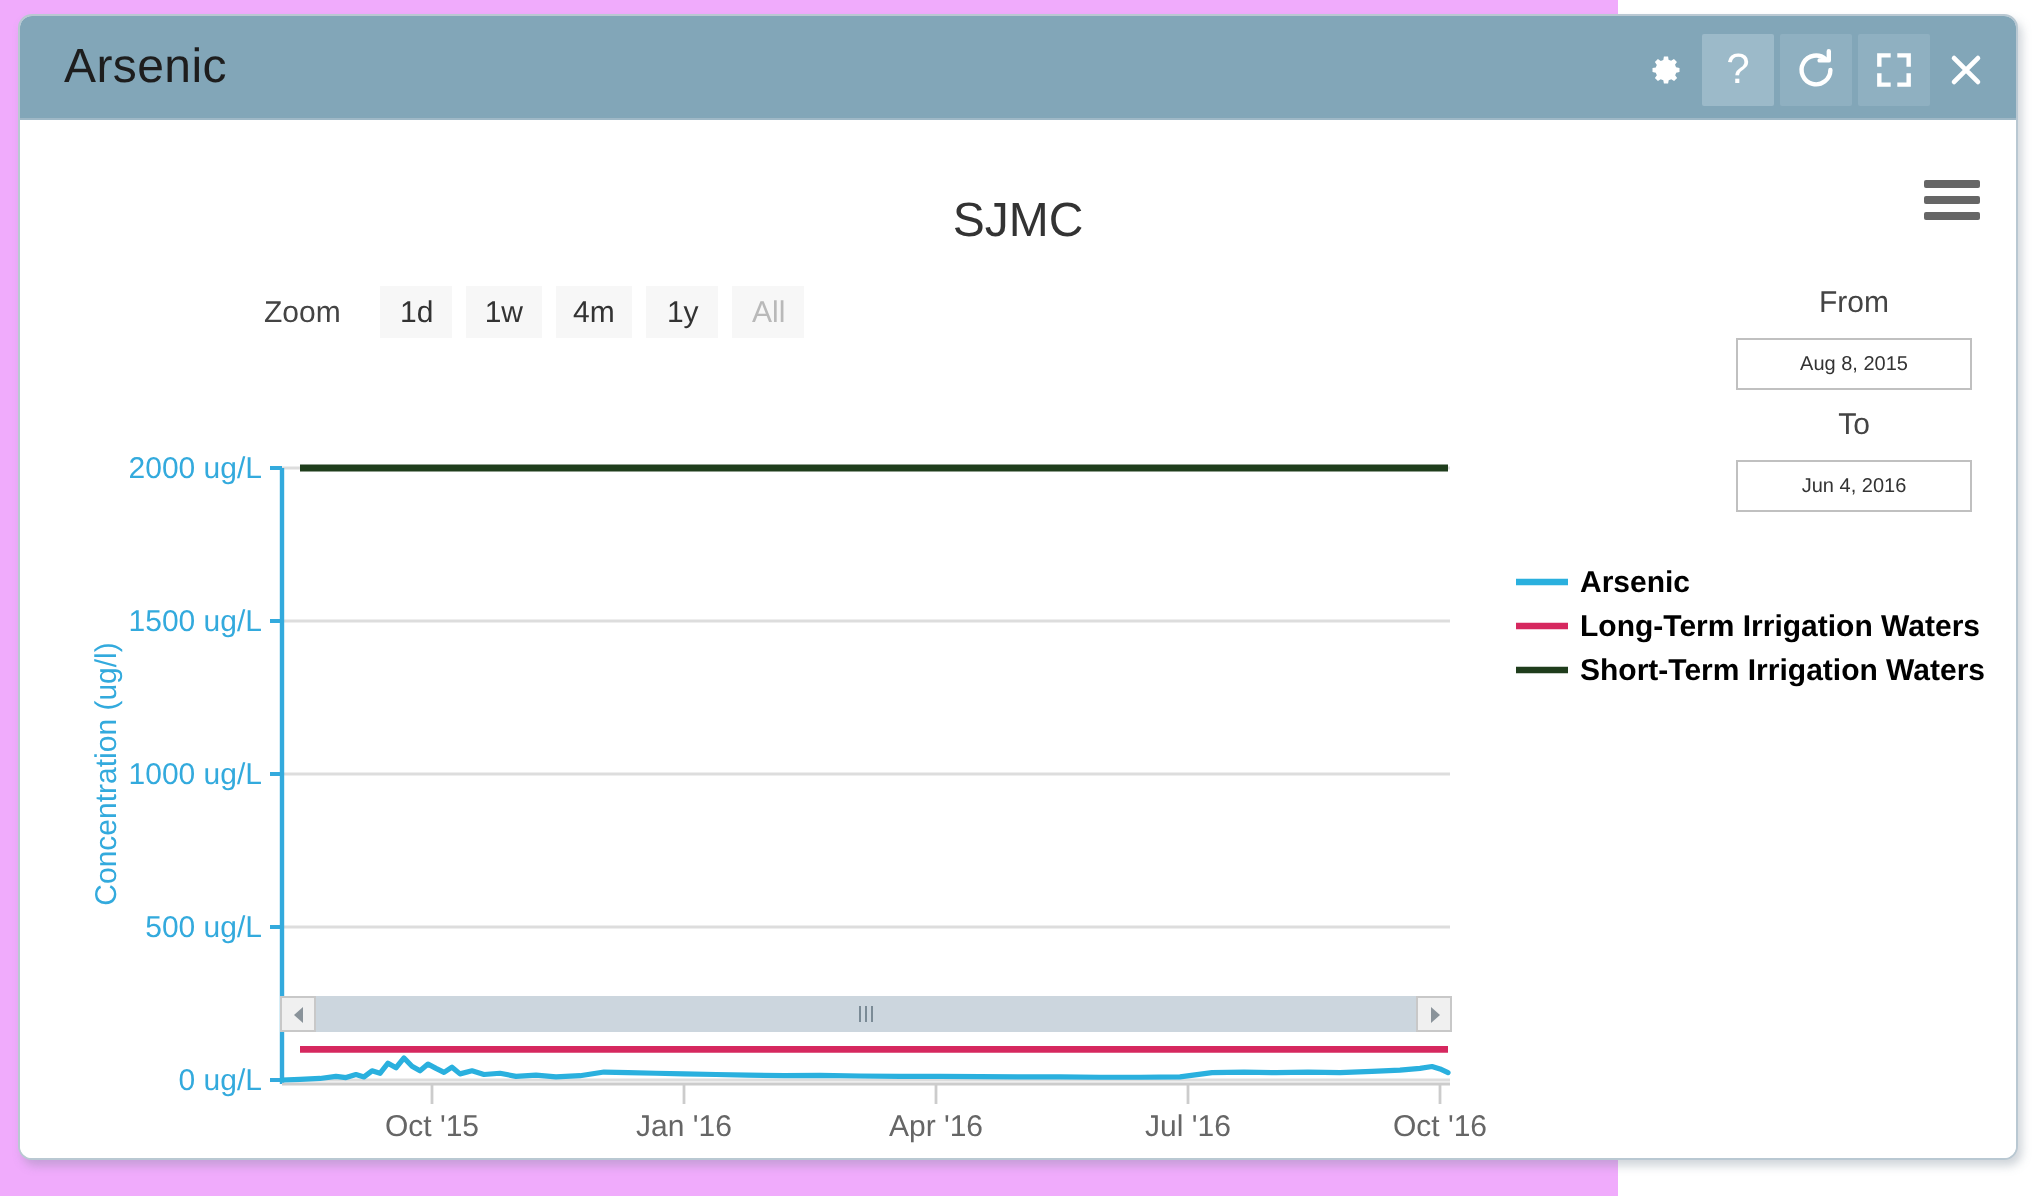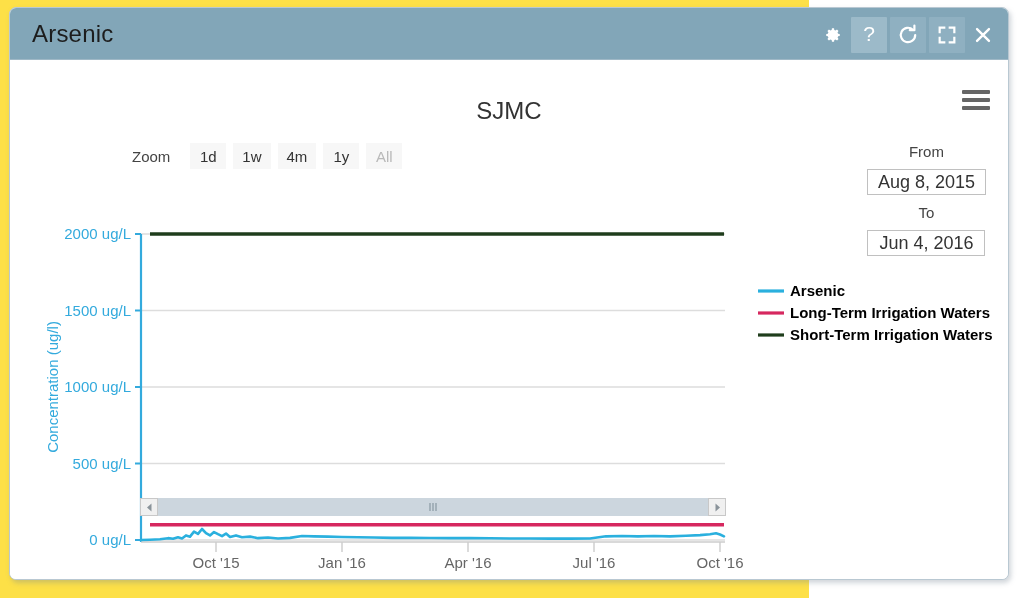--- a/index.html
+++ b/index.html
@@ -9,21 +9,21 @@
     width: 1021px;
     height: 598px;
     overflow: hidden;
     font-family: "Liberation Sans", sans-serif;
   }
 
   #app {
     position: relative;
     width: 809px;
     height: 598px;
-    background: #fde047;
+    background: #f0abfc;
   }
 
   
   .window {
     position: absolute;
     left: 9px;
     top: 7px;
     width: 1000px;
     height: 573px;
     border: 1px solid #b9c8d2;
@@ -176,21 +176,21 @@
     color: #444444;
   }
 
   .date-input {
     height: 26px;
     min-width: 118px;
     padding: 0 10px;
     background: #ffffff;
     border: 1px solid #c0c0c0;
     color: #333333;
-    font-size: 18px;
+    font-size: 10px;
     text-align: center;
     display: flex;
     align-items: center;
     justify-content: center;
     box-sizing: border-box;
     cursor: text;
     font-family: "Liberation Sans", sans-serif;
   }
 
   

